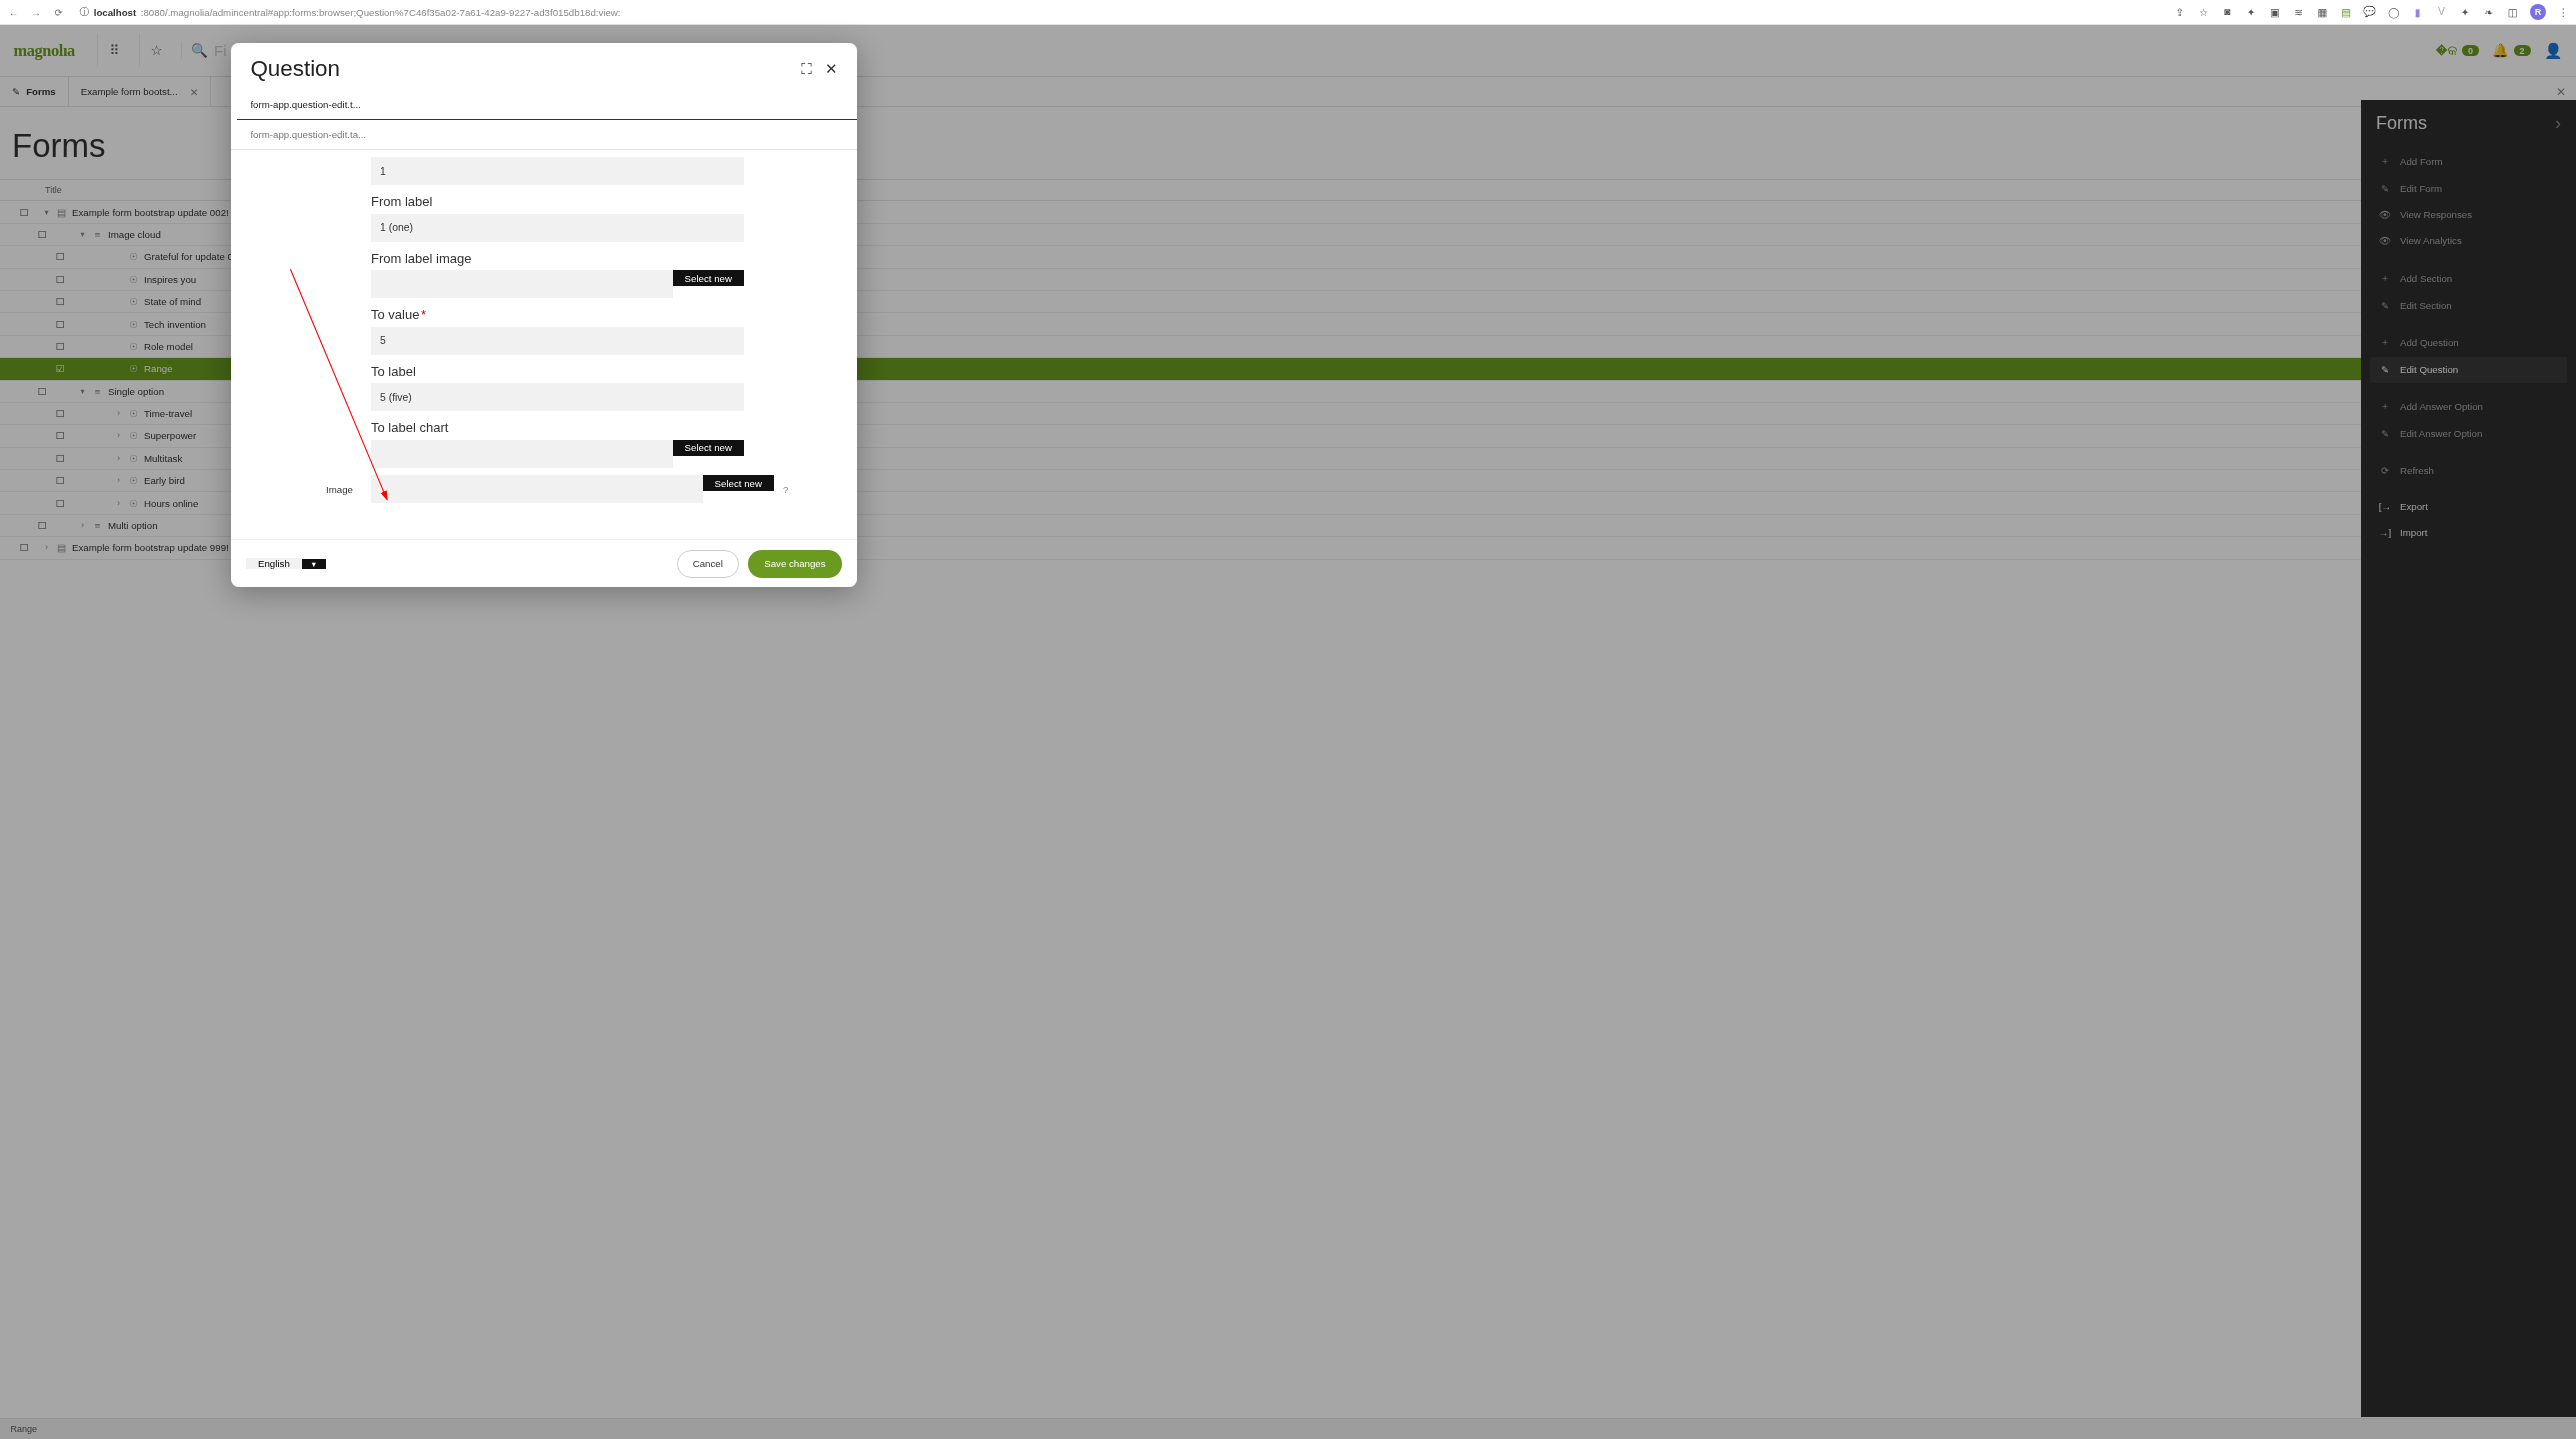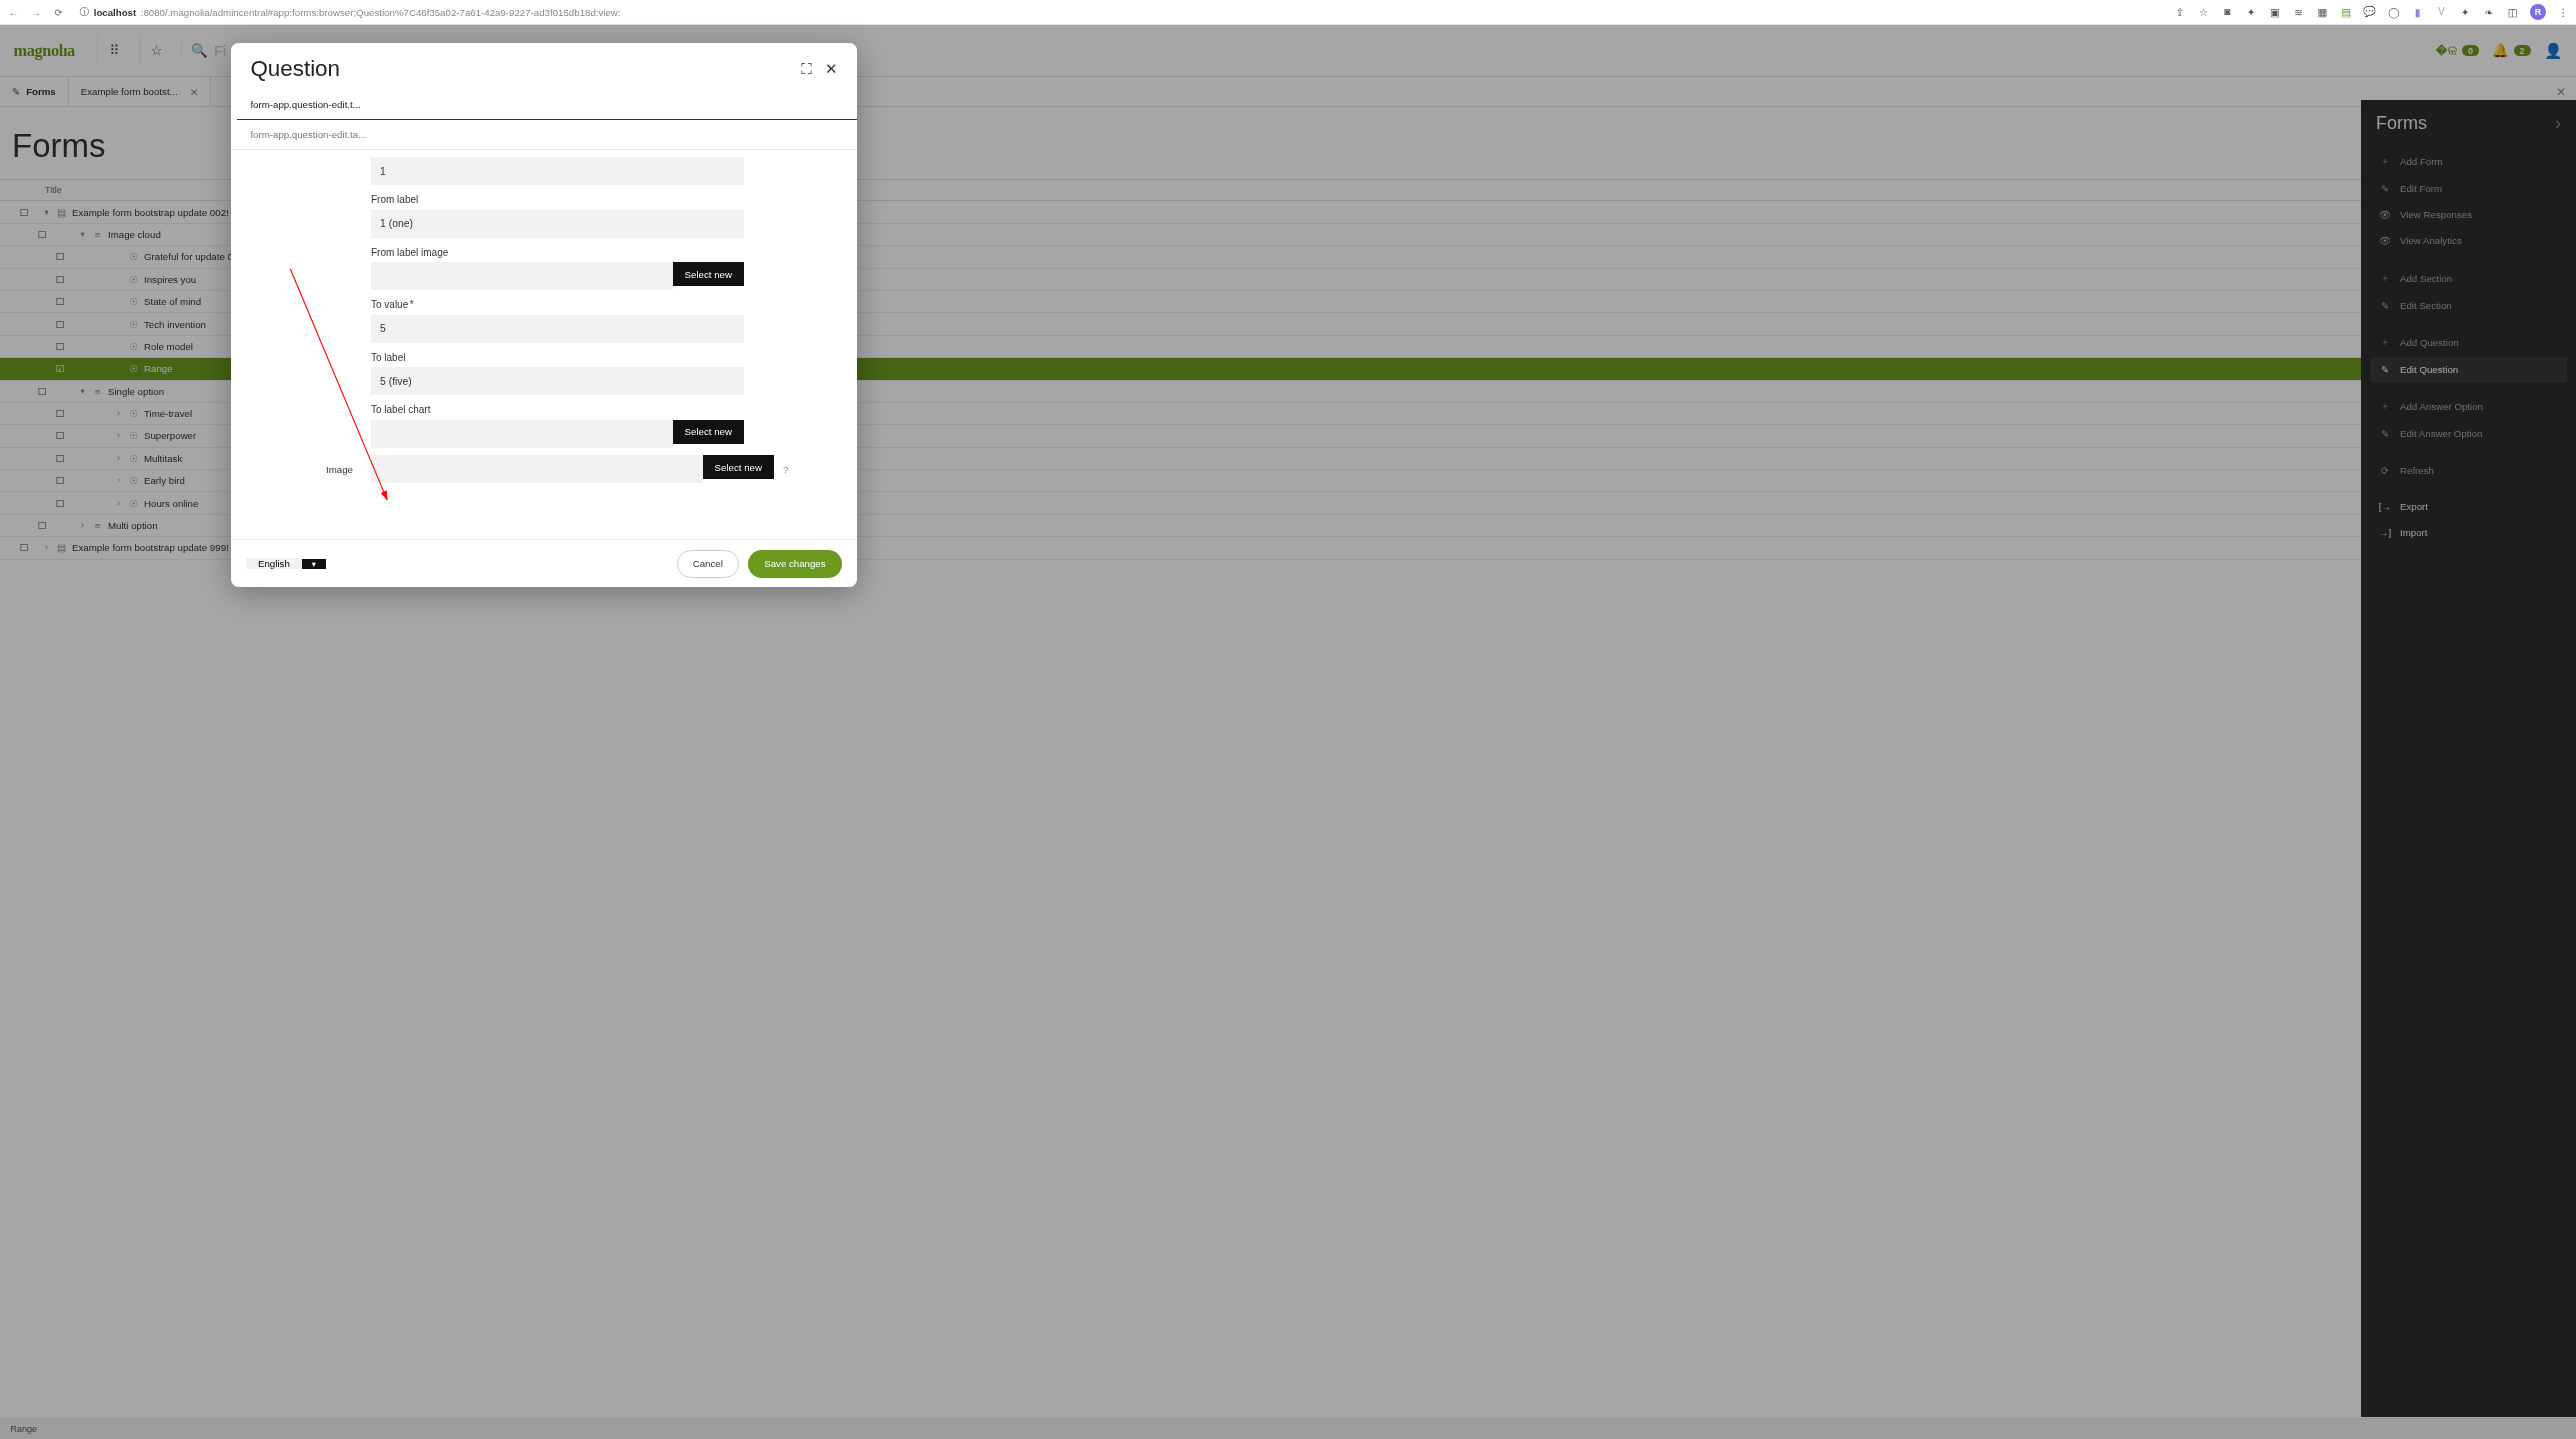--- a/index.html
+++ b/index.html
@@ -64,27 +64,27 @@
 .dialog-header { display:flex; align-items:center; justify-content:space-between; padding:13.4px 19.4px 7.5px; }
 .dialog-title { font-size:22.4px; color:#222; }
 .dialog-header .hdr-icons { display:flex; gap:13.4px; color:#333; font-size:15px;}
 .dialog-tabs { display:flex; border-bottom:0.7px solid #e5e5e5; padding-left:6px;flex-direction:column; }
 .dialog-tab { padding:9px 13.4px; font-size:9.7px; color:#777; }
 .dialog-tab.active { color:#222; border-bottom:1.5px solid #333; font-weight:500;}
 .dialog-body { flex:1; overflow-y:auto; padding:7.5px 45px 15px 45px; position:relative;}
 .form-row { display:flex; align-items:center; margin-bottom:6px; }
 .form-row.stacked { flex-direction:column; align-items:stretch; margin-left:95px; margin-bottom:3px;}
 .form-left-label { width:95px; text-align:right; padding-right:18px; font-size:9.7px; color:#333;}
-.field-label { font-size:10px; color:#333; padding:6px 0 4.5px; }
+.field-label { font-size:13px; color:#333; padding:6px 0 4.5px; }
 .req-star { color:#cc0000; margin-left:1.5px;}
 .text-input { width:100%; max-width:373px; height:28px; background:#f1f1f1; border:none; padding:0 9px; font-size:10.4px; color:#333; }
 .text-input.bordered { background:#fff; border:0.7px solid #333; }
 .select-new-row { display:flex; width:373px; }
 .select-new-row .placeholder-box { flex:1; height:28px; background:#f1f1f1; }
-.select-new-btn { height:24px; padding:0 12px; background:#111; color:#fff; border:none; font-size:9.7px; }
+.select-new-btn { height:16px; padding:0 12px; background:#111; color:#fff; border:none; font-size:9.7px; }
 .image-row { display:flex; align-items:center; }
 .image-row .form-left-label { }
 .image-row .select-new-row { width:403px; }
 .image-row .q { margin-left:9px; color:#888; font-size:9.7px;}
 .custom-row { display:flex; align-items:center; margin-top:7.5px;}
 .custom-row .text-input.bordered { width:403px; max-width:403px; }
 .dialog-footer { height:48px; border-top:0.7px solid #eee; display:flex; align-items:center; padding:0 15px; justify-content:space-between; }
 .lang-select { display:flex; align-items:center; }
 .lang-select .lang-text { display:flex; align-items:center; padding:0 12px; background:#f1f1f1; font-size:9.7px;}
 .lang-select .lang-caret { width:24px; background:#111; color:#fff; display:flex; align-items:center; justify-content:center; font-size:8.2px;}

